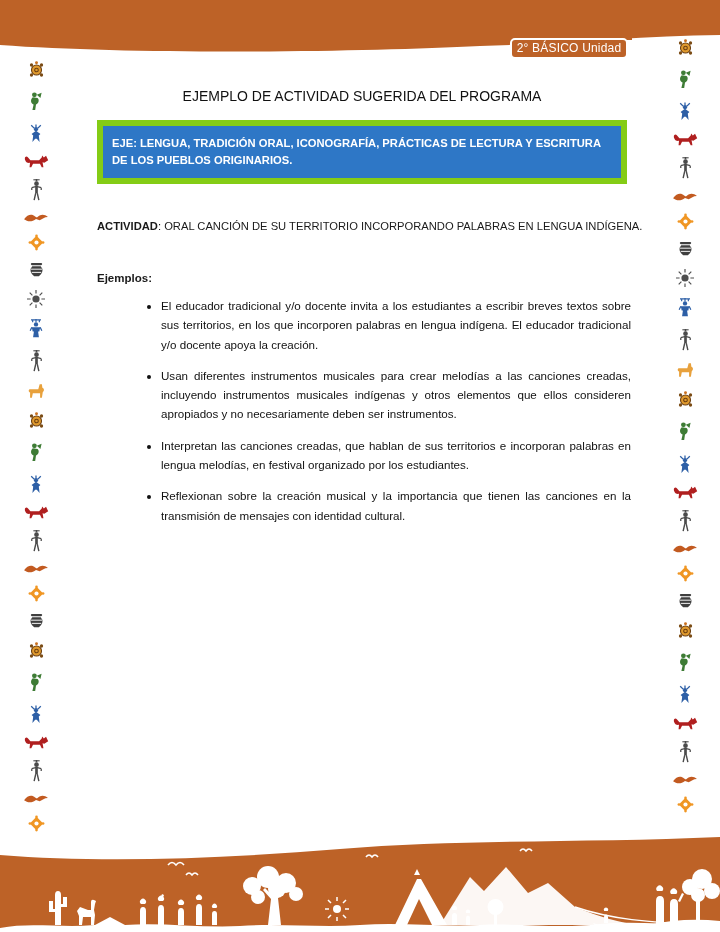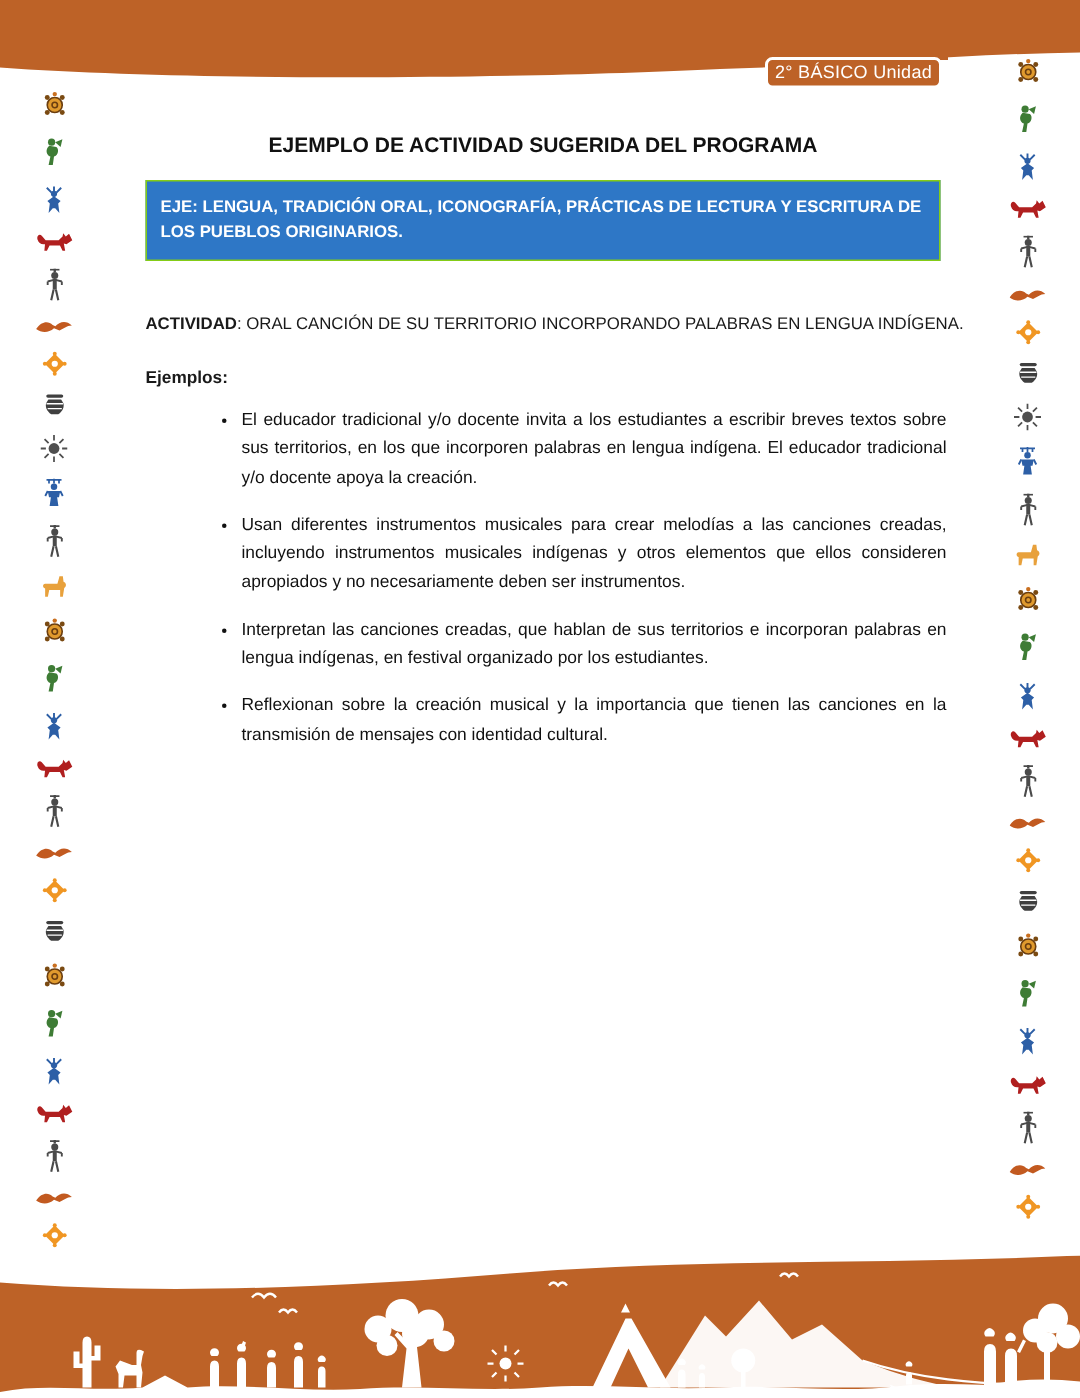--- a/index.html
+++ b/index.html
@@ -26,34 +26,34 @@
     position:absolute;width:44px;display:flex;flex-direction:column;
     justify-content:space-between;align-items:center;
   }
   .icon-col.left{left:14px;top:60px;height:772px;}
   .icon-col.right{left:663px;top:38px;height:775px;}
   .side-icon{display:block;line-height:0;}
   .side-icon svg{display:block;}
   
   .content{position:absolute;left:97px;top:86px;width:530px;}
   .doc-title{
-    font-size:14px;font-weight:bold;text-align:center;
+    font-size:14px;font-weight:normal;text-align:center;
     margin:0 0 14px 0;line-height:20px;color:#111;
   }
   .eje-box{
     background:var(--blue,#2e77c6);
     color:#ffffff;font-weight:bold;font-size:11.2px;line-height:17px;
-    padding:9px 9px 9px 9px;border:1px solid #84cc16;
+    padding:9px 9px 9px 9px;border:6px solid #84cc16;
   }
   .actividad-line{
     margin-top:34px;font-size:11.2px;line-height:16px;white-space:nowrap;
     width:545px;
   }
   .actividad-line .lbl{font-weight:bold;}
-  .ejemplos-label{margin-top:22px;font-size:11.5px;font-weight:bold;}
+  .ejemplos-label{margin-top:38px;font-size:11.5px;font-weight:bold;}
   ul.ejemplos{
     margin:9px 0 0 0;padding:0 0 0 52px;list-style:disc outside;
   }
   ul.ejemplos li{
     font-size:11.6px;line-height:19.3px;text-align:justify;
     width:470px;margin:12px;color:#111;
   }
   
   .footer-art{position:absolute;left:0;bottom:0;width:720px;height:95px;}
   .footer-art svg{display:block;}
@@ -503,21 +503,21 @@
 
   <div class="actividad-line">
     <span class="lbl">ACTIVIDAD</span><span>: ORAL CANCIÓN DE SU TERRITORIO INCORPORANDO PALABRAS EN LENGUA INDÍGENA.</span>
   </div>
 
   <div class="ejemplos-label">Ejemplos:</div>
 
   <ul class="ejemplos" id="ejemplosList">
       <li>El educador tradicional y/o docente invita a los estudiantes a escribir breves textos sobre sus territorios, en los que incorporen palabras en lengua indígena. El educador tradicional y/o docente apoya la creación.</li>
       <li>Usan diferentes instrumentos musicales para crear melodías a las canciones creadas, incluyendo instrumentos musicales indígenas y otros elementos que ellos consideren apropiados y no necesariamente deben ser instrumentos.</li>
-      <li>Interpretan las canciones creadas, que hablan de sus territorios e incorporan palabras en lengua indígenas, en festival organizado por los estudiantes.</li>
+      <li>Interpretan las canciones creadas, que hablan de sus territorios e incorporan palabras en lengua melodías, en festival organizado por los estudiantes.</li>
       <li>Reflexionan sobre la creación musical y la importancia que tienen las canciones en la transmisión de mensajes con identidad cultural.</li>
     </ul>
 </div>
 
 <div class="footer-art">
   <svg width="720" height="95" viewBox="0 0 720 95">
     <path class="band" d="M0,18 C100,26 220,22 340,12 C460,2 590,6 720,0 L720,95 L0,95 Z"></path>
 
     <path class="sil" d="M0,91 C30,85 60,91 95,88 L110,80 L125,88 C160,85 200,91 240,89 C280,86 320,91 360,88 C400,85 440,90 480,88 C520,86 560,92 600,87 C640,83 680,90 720,86 L720,95 L0,95 Z"></path>
 

